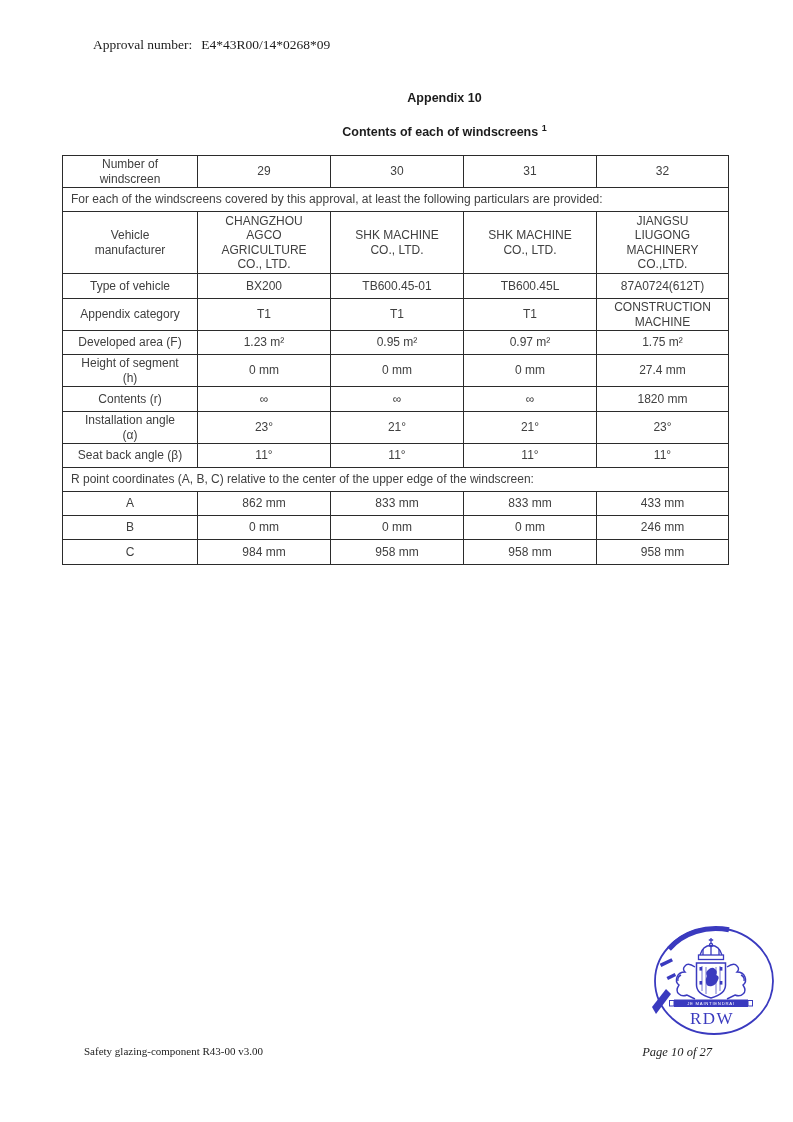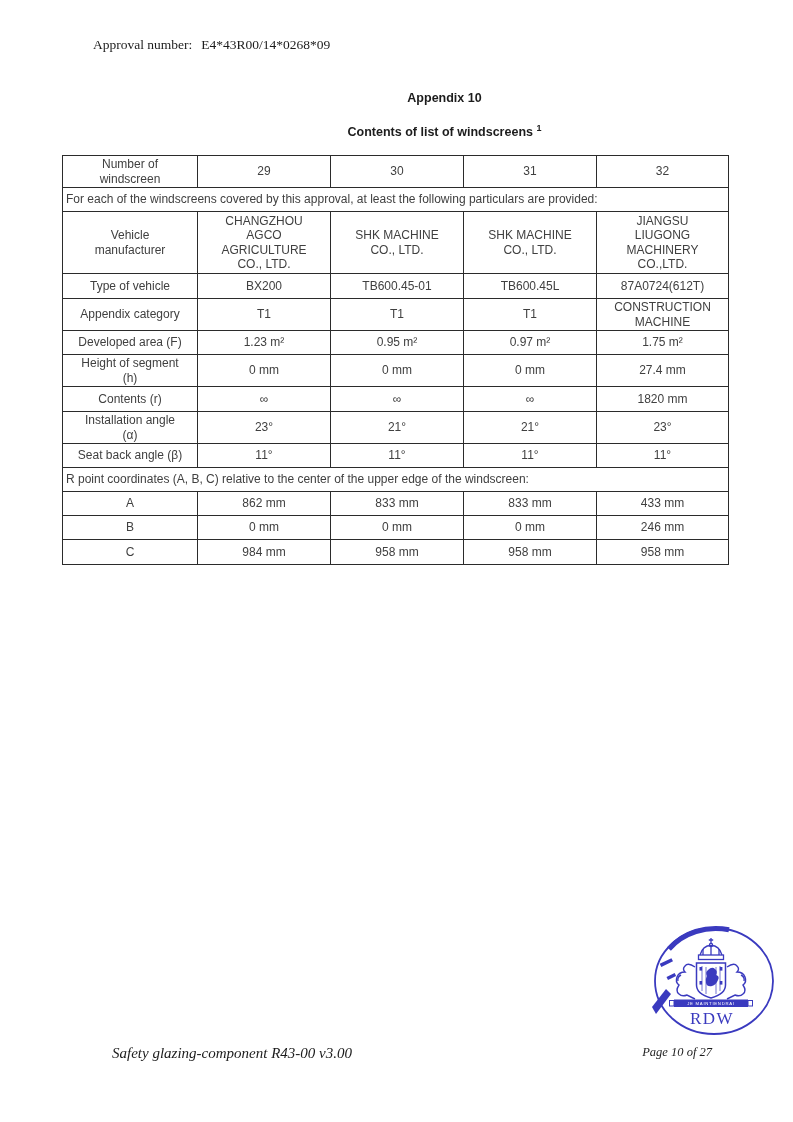--- a/index.html
+++ b/index.html
@@ -21,44 +21,44 @@
   .subtitle sup{font-size:9px;}
   table.main{
     position:absolute;left:62px;top:155px;width:666px;
     border-collapse:collapse;table-layout:fixed;
     font-size:12px;line-height:14.5px;color:#404040;
   }
   table.main td{
     border:1px solid #2b2b2b;text-align:center;vertical-align:middle;
     padding:1px 2px;overflow:hidden;
   }
-  table.main td.left{text-align:left;padding-left:3px;}
+  table.main td.left{text-align:left;padding-left:8px;}
   .narrow span{display:inline-block;max-width:92px;}
   .stamp{position:absolute;left:652px;top:925px;width:124px;height:114px;}
   .footer-left{
-    position:absolute;left:112px;top:1045px;
-    font-family:"Liberation Serif",serif;font-style:italic;font-size:15px;
+    position:absolute;left:84px;top:1045px;
+    font-family:"Liberation Serif",serif;font-size:11px;
   }
   .footer-right{
     position:absolute;right:81px;top:1045px;
     font-family:"Liberation Serif",serif;font-style:italic;font-size:12.5px;
   }
 </style>
 </head>
 <body>
 
 <div class="page">
 
   <div class="approval">
     <span>Approval number:</span><span class="val">E4*43R00/14*0268*09</span>
   </div>
 
   <div class="center-title appendix">Appendix 10</div>
   <div class="center-title subtitle">
-    <span>Contents of list of windscreens</span>&nbsp;<sup>1</sup>
+    <span>Contents of each of windscreens</span>&nbsp;<sup>1</sup>
   </div>
 
   <table class="main">
     <colgroup>
       <col style="width:135px">
         <col style="width:133px">
         <col style="width:133px">
         <col style="width:133px">
         <col style="width:132px">
     </colgroup>

